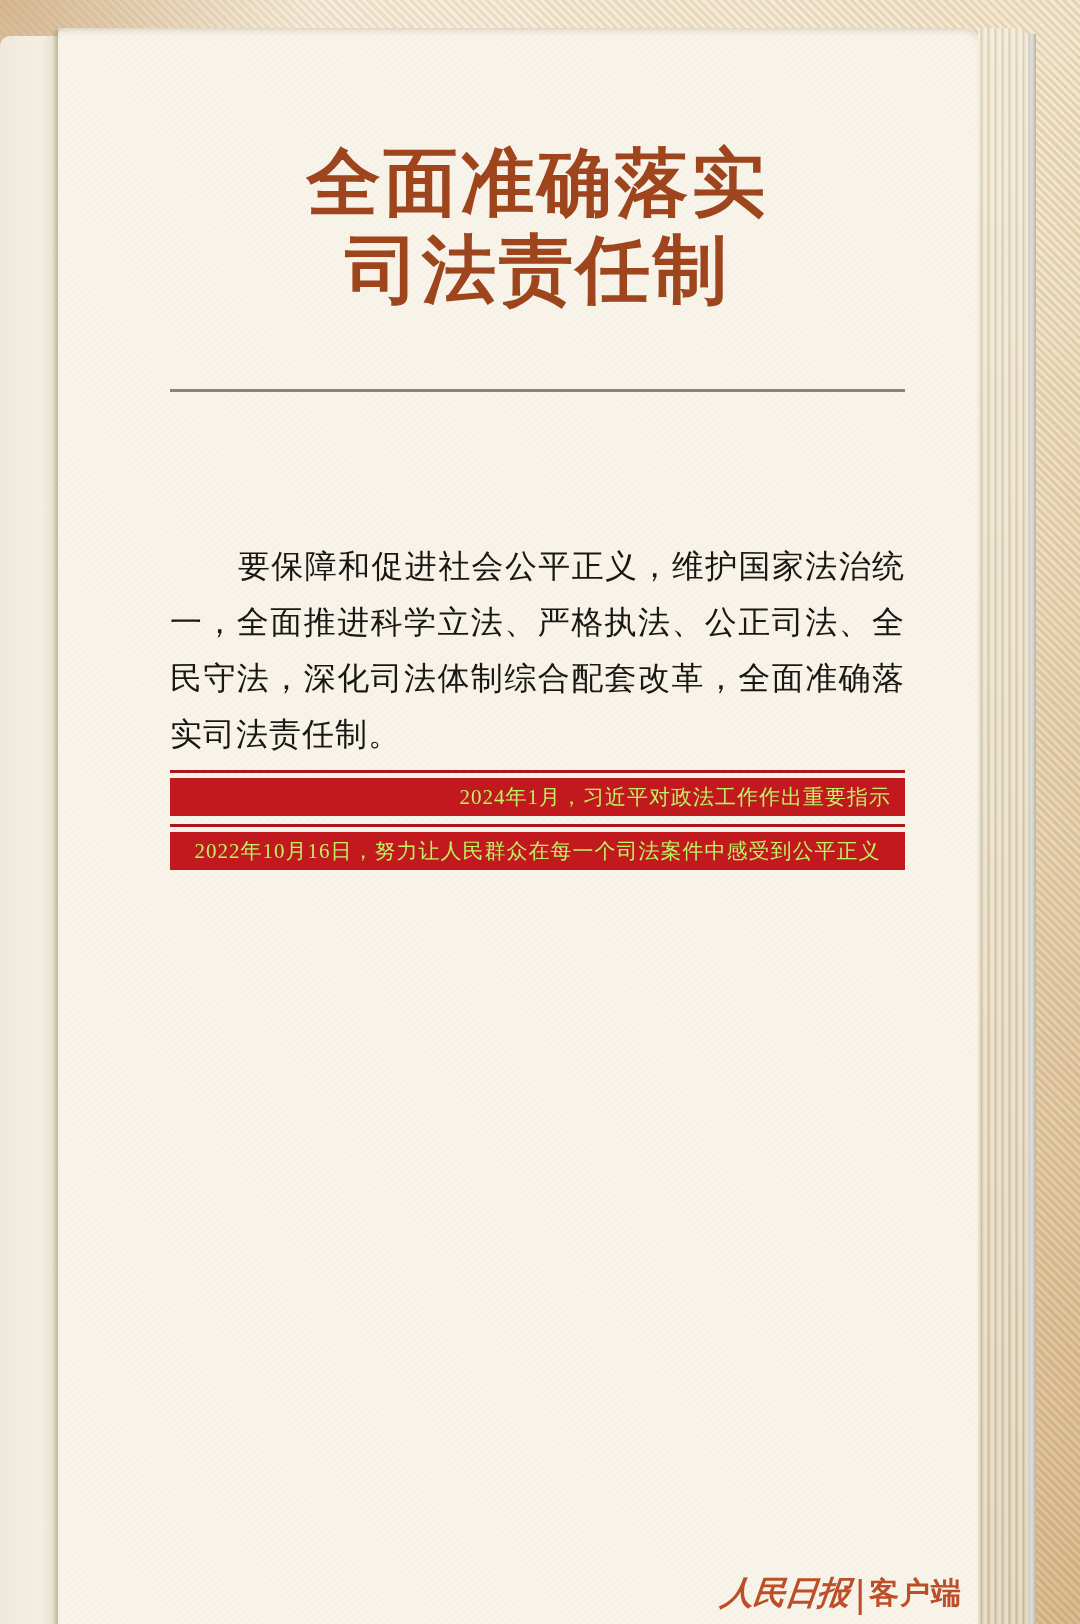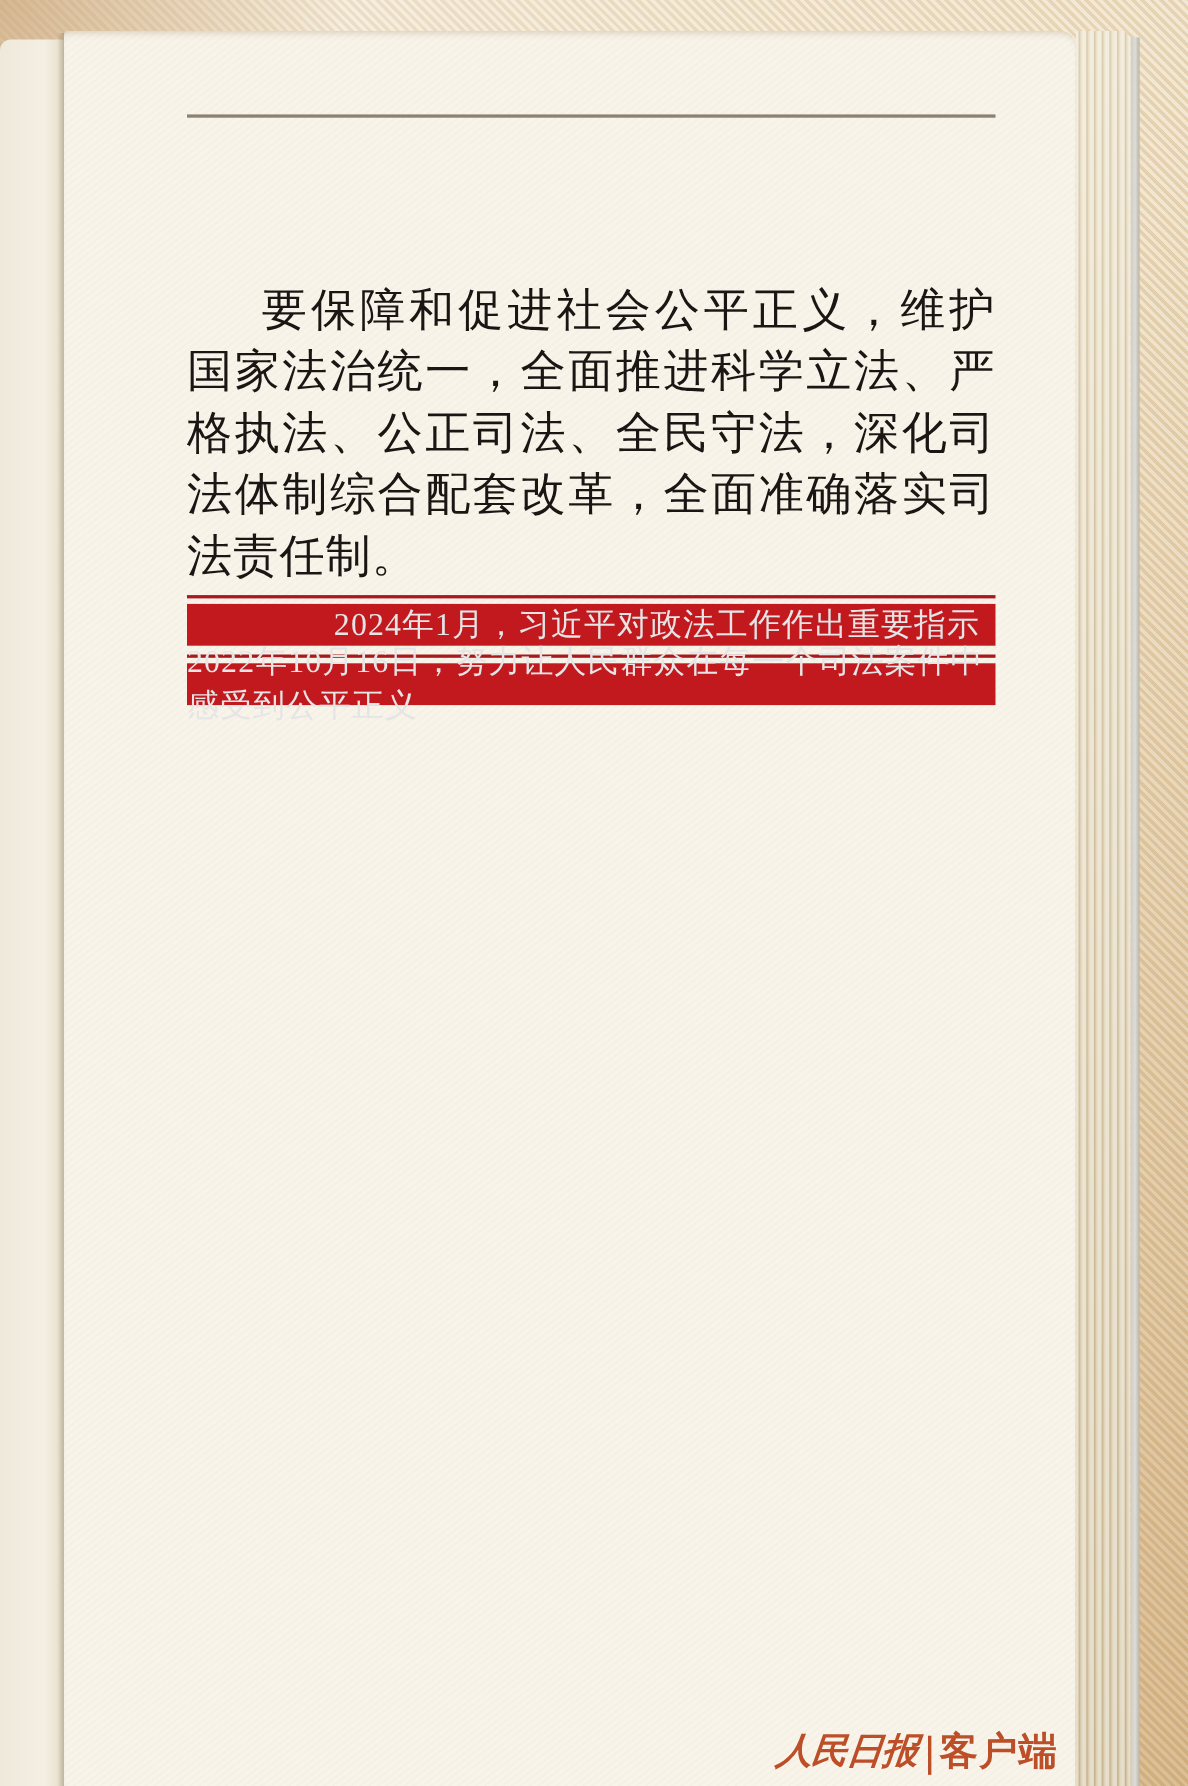--- a/index.html
+++ b/index.html
@@ -55,65 +55,69 @@
 
   .title {
     margin-top:112px; text-align:center;
     color:#9e451d; font-weight:700;
     font-size:74px; line-height:1.17; letter-spacing:3px;
   }
 
   .divider { margin-top:76px; height:3px; background:#8b8272; }
 
   .quote-text {
-    font-size:41px; line-height:56px; color:#1a1613;
+    font-size:32px; line-height:56px; color:#1a1613;
     text-align:justify; text-indent:68px; letter-spacing:1px;
   }
   .quote-1 { margin-top:146px; }
   .quote-2 { margin-top:158px; }
 
   .source { margin-top:8px; }
   .source-topline { height:3px; background:#a9181c; }
   .source-band {
     margin-top:5px; height:38px; background:#c2191f;
-    color:#e5e5e5; font-size:29px; letter-spacing:1px;
+    color:#bef264; font-size:21px; letter-spacing:1px;
     display:flex; align-items:center;
   }
   .band-right { justify-content:flex-end; padding-right:14px; }
   .band-center { justify-content:center; }
 
   
   .logo {
     position:absolute; right:16px; bottom:8px;
     display:flex; align-items:center; color:#bc4e28;
   }
   .logo-script {
     font-size:33px; font-weight:700; font-style:italic;
     letter-spacing:-1px; transform:skewX(-6deg);
   }
   .logo-sep {
     font-family:"Liberation Sans","DejaVu Sans",sans-serif;
     font-size:38px; font-weight:400; margin:0 4px 0 6px; line-height:1;
   }
   .logo-suffix {
     font-family:"Liberation Sans","DejaVu Sans",sans-serif;
-    font-size:35px; font-weight:700; letter-spacing:1px;
+    font-size:30px; font-weight:700; letter-spacing:1px;
   }
 </style>
 </head>
 <body>
 
 <div class="scene">
 
   <div class="left-page"></div>
   <div class="gutter"></div>
 
   <div class="page">
     <div class="content">
 
+      <div class="title">
+        <div>全面准确落实</div>
+        <div>司法责任制</div>
+      </div>
 
       <div class="divider"></div>
 
       <div class="quote-text quote-1">要保障和促进社会公平正义，维护国家法治统一，全面推进科学立法、严格执法、公正司法、全民守法，深化司法体制综合配套改革，全面准确落实司法责任制。</div>
 
       <div class="source">
         <div class="source-topline"></div>
         <div class="source-band band-right">2024年1月，习近平对政法工作作出重要指示</div>
       </div>
 

